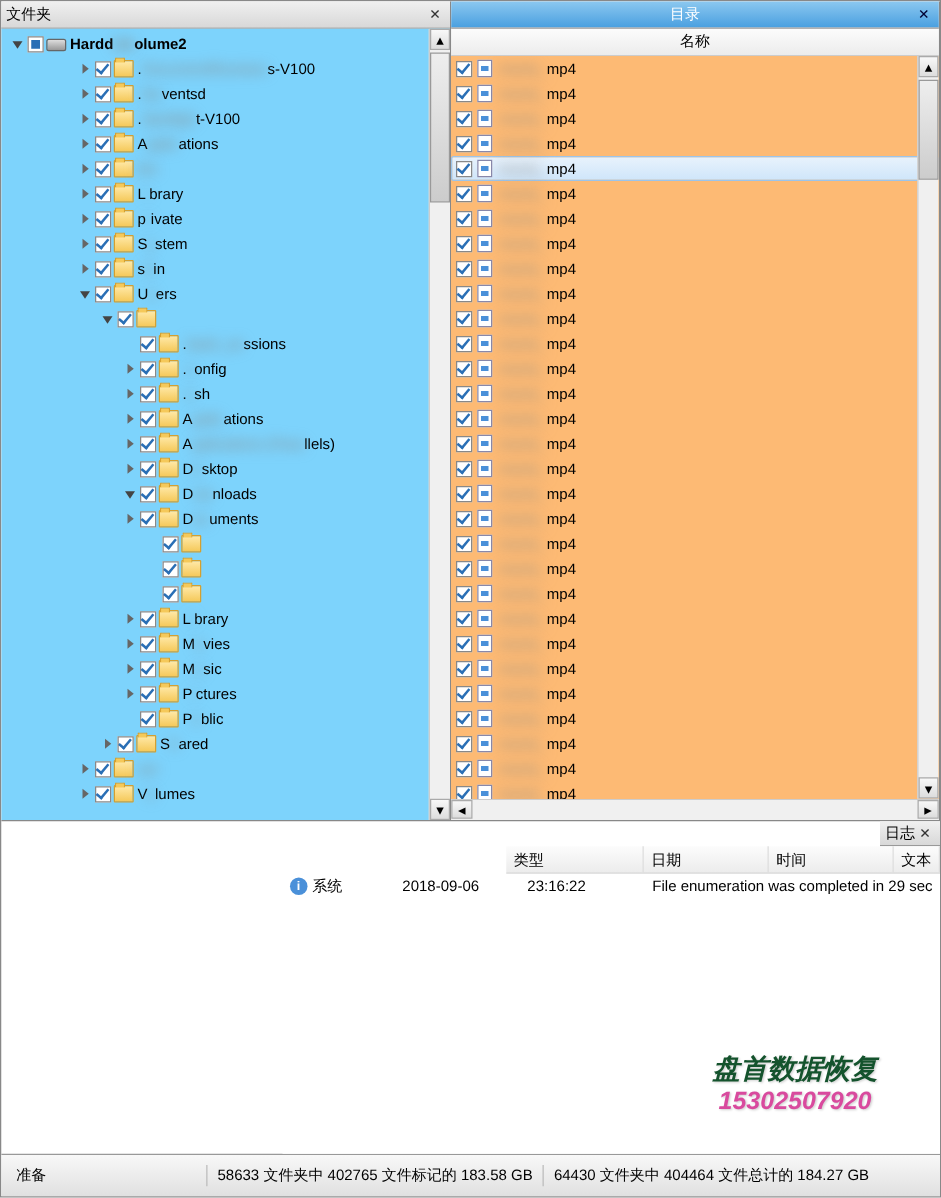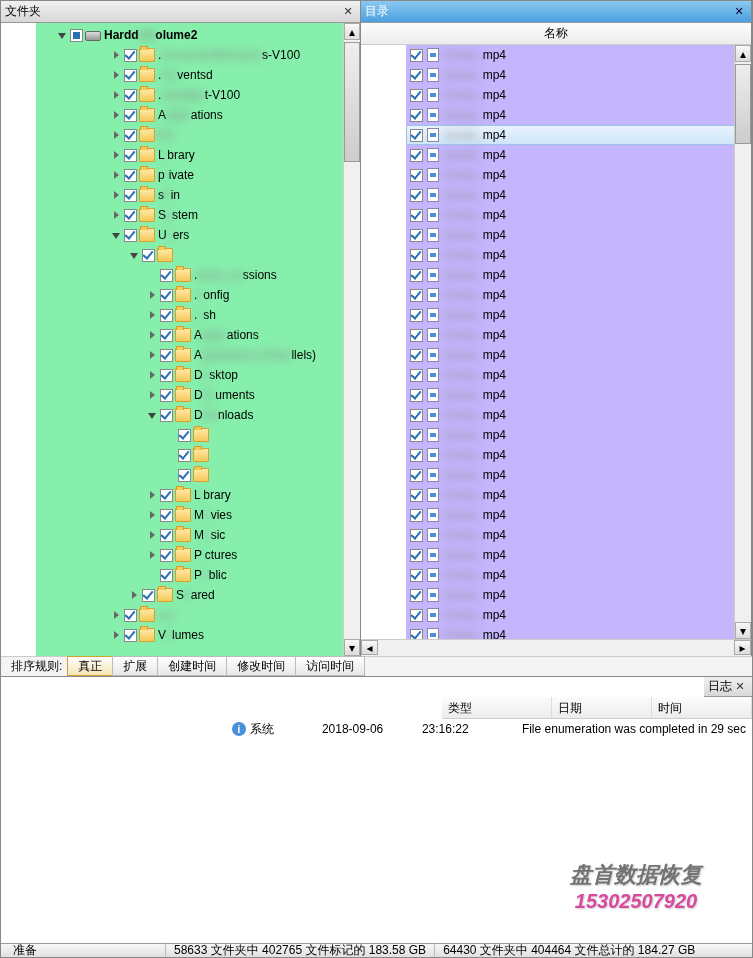--- a/index.html
+++ b/index.html
@@ -1,27 +1,27 @@
 <!DOCTYPE html>
 <html><head>
 <meta charset="utf-8">
 <style>
 * { margin: 0; padding: 0; box-sizing: border-box; font-family: "Microsoft YaHei", "SimSun", Arial, sans-serif; font-size: 12px; }
 body { background: #fff; width: 753px; height: 958px; overflow: hidden; border: 1px solid #888; }
 .app { display: flex; flex-direction: column; height: 100%; }
 .top { display: flex; height: 655px; }
 .panel { display: flex; flex-direction: column; border-right: 1px solid #888; }
 .panel-left { width: 360px; }
-.panel-right { flex: 1; }
+.panel-right { flex: 1; text-align: center; }
 .panel-header { background: linear-gradient(#f0f0f0,#d8d8d8); border-bottom: 1px solid #999; height: 22px; display: flex; align-items: center; padding: 0 4px; position: relative; }
 .panel-header.blue { background: linear-gradient(#8cc8f0,#4aa0e0); color: #fff; }
 .panel-title { flex: 1; font-size: 12px; }
 .close-x { width: 16px; height: 16px; display: flex; align-items: center; justify-content: center; cursor: pointer; font-family: Arial; font-size: 11px; color: #333; }
 .panel-header.blue .close-x { color: #003; }
-.tree { flex: 1; overflow-y: auto; overflow-x: hidden; background: #86efac; padding: 2px 16px; position: relative; margin-left: 35px; }
+.tree { flex: 1; overflow-y: auto; overflow-x: hidden; background: #7dd3fc; padding: 2px 3px; position: relative; }
 .tree-row { display: flex; align-items: center; height: 20px; white-space: nowrap; position: relative; }
 .tree-row.bold .label { font-weight: bold; }
 .expander { width: 12px; height: 12px; display: inline-flex; align-items: center; justify-content: center; margin-right: 2px; cursor: pointer; }
 .exp-tri { width: 0; height: 0; }
 .exp-closed { border-left: 5px solid #666; border-top: 4px solid transparent; border-bottom: 4px solid transparent; }
 .exp-open { border-left: 5px solid #222; border-top: 5px solid #222; transform: rotate(45deg) translate(-1px,1px); width:0;height:0;border-right:0;border-bottom:0;}
 .exp-open { width:0;height:0;border:none;border-left:4px solid transparent;border-right:4px solid transparent;border-top:6px solid #444; transform: translateY(1px);}
 .spacer { display: inline-block; }
 .chk { width: 13px; height: 13px; border: 1px solid #888; background: #fff; margin-right: 2px; display: inline-flex; align-items: center; justify-content: center; cursor: pointer; position: relative; flex-shrink:0;}
 .chk.checked::after { content: ""; position:absolute; left:2px; top:-1px; width:4px; height:8px; border: solid #2a6fb5; border-width: 0 2px 2px 0; transform: rotate(40deg);}
@@ -30,21 +30,21 @@
 .folder { background: linear-gradient(#ffe9a8,#f5c95a); border:1px solid #d4a030; border-radius:1px; position:relative;}
 .folder::before{content:"";position:absolute;top:-3px;left:0;width:6px;height:3px;background:#f5c95a;border:1px solid #d4a030;border-bottom:none;border-radius:1px 1px 0 0;}
 .drive { background: linear-gradient(#ddd,#999); border:1px solid #666; border-radius:2px; height:10px; margin-top:2px;}
 .label { font-size: 12px; color: #000; }
 .blur { filter: blur(5px); color:#888;}
 .scrollbar-v { position:absolute; right:0; top:0; bottom:0; width:17px; background:#f0f0f0; border-left:1px solid #ccc;}
 .sb-btn{height:17px;background:linear-gradient(#f8f8f8,#ddd);border:1px solid #aaa;display:flex;align-items:center;justify-content:center;}
 .sb-thumb{background:linear-gradient(#eee,#ccc);border:1px solid #999;}
 
 .filelist-head { background: linear-gradient(#fcfcfc,#ececec); border-bottom:1px solid #ccc; height:22px; display:flex; align-items:center; justify-content:center; font-size:12px;}
-.filelist { flex:1; overflow:auto; background:#c4b5fd; position:relative;margin-left:45px;}
+.filelist { flex:1; overflow:auto; background:#fdba74; position:relative;}
 .file-row { display:flex; align-items:center; height:20px; padding-left:4px;}
 .file-row.sel { background: linear-gradient(#e8f2fc,#cfe6fa); border:1px solid #9cc4ea; border-radius:2px; padding-left:3px;}
 .vicon { width:16px;height:16px;margin-right:3px;display:inline-flex;align-items:center;justify-content:center;flex-shrink:0;}
 .vicon .vf{width:12px;height:14px;background:#fff;border:1px solid #88a;position:relative;}
 .vicon .vf::after{content:"";position:absolute;left:2px;top:4px;width:6px;height:4px;background:#4a90d9;}
 .hscroll { height:17px; background:#f0f0f0; border-top:1px solid #ccc; display:flex;}
 .hscroll .sb-btn{width:17px;height:15px;}
 .hscroll .track{flex:1;}
 
 .sort-bar { height: 20px; display:flex; align-items:center; background:#f4f4f4; border-top:1px solid #ccc; padding:0 4px; gap:0;}
@@ -55,24 +55,24 @@
 .log-panel{flex:1;display:flex;flex-direction:column;border-top:1px solid #888;align-items:flex-end;}
 .log-head{background:linear-gradient(#f0f0f0,#d8d8d8);height:20px;display:flex;align-items:center;padding:0 4px;border-bottom:1px solid #999;}
 .log-cols{display:flex;background:linear-gradient(#fcfcfc,#ececec);border-bottom:1px solid #ccc;height:22px;}
 .log-col{border-right:1px solid #ddd;padding:3px 6px;font-size:12px;}
 .log-body{flex:1;background:#fff;overflow:auto;position:relative;}
 .log-row{display:flex;height:20px;align-items:center;}
 .log-cell{padding:0 6px;font-size:12px;}
 .info-ico{width:14px;height:14px;border-radius:50%;background:#4a90d9;color:#fff;display:inline-flex;align-items:center;justify-content:center;font-size:10px;font-weight:bold;margin-right:4px;flex-shrink:0;}
 
 .watermark{position:absolute;right:50px;bottom:30px;text-align:center;pointer-events:none;}
-.wm1{font-size:22px;color:#737373;font-weight:bold;font-style:italic;text-shadow:1px 1px 2px rgba(0,0,0,.2);}
+.wm1{font-size:22px;color:#14532d;font-weight:bold;font-style:italic;text-shadow:1px 1px 2px rgba(0,0,0,.2);}
 .wm2{font-size:20px;color:#d94a9e;font-weight:bold;font-style:italic;text-shadow:1px 1px 2px rgba(0,0,0,.2);}
 
-.status{height:14px;background:linear-gradient(#f8f8f8,#e0e0e0);border-top:1px solid #999;display:flex;align-items:center;font-size:12px;padding:0 4px;}
+.status{height:34px;background:linear-gradient(#f8f8f8,#e0e0e0);border-top:1px solid #999;display:flex;align-items:center;font-size:12px;padding:0 4px;}
 .status-cell{padding:0 8px;border-left:1px solid #bbb;}
 .status-cell:first-child{border-left:none;flex:0 0 160px;}
 </style>
 </head>
 <body>
 
 <div class="app">
   <div class="top">
 
     <div class="panel panel-left">
@@ -155,34 +155,34 @@
             <span class="ficon folder"></span>
             <span class="label">p<span class="blur">r</span>ivate</span>
           </div>
           <div class="tree-row">
             <span class="spacer" style="width:58px"></span>
             <span class="expander">
               <span class="exp-tri exp-closed"></span>
             </span>
             <span class="chk checked"></span>
             <span class="ficon folder"></span>
+            <span class="label">S<span class="blur">y</span>stem</span>
+          </div>
+          <div class="tree-row">
+            <span class="spacer" style="width:58px"></span>
+            <span class="expander">
+              <span class="exp-tri exp-closed"></span>
+            </span>
+            <span class="chk checked"></span>
+            <span class="ficon folder"></span>
             <span class="label">s<span class="blur">b</span>in</span>
           </div>
           <div class="tree-row">
             <span class="spacer" style="width:58px"></span>
             <span class="expander">
-              <span class="exp-tri exp-closed"></span>
-            </span>
-            <span class="chk checked"></span>
-            <span class="ficon folder"></span>
-            <span class="label">S<span class="blur">y</span>stem</span>
-          </div>
-          <div class="tree-row">
-            <span class="spacer" style="width:58px"></span>
-            <span class="expander">
               <span class="exp-tri exp-open"></span>
             </span>
             <span class="chk checked"></span>
             <span class="ficon folder"></span>
             <span class="label">U<span class="blur">s</span>ers</span>
           </div>
           <div class="tree-row">
             <span class="spacer" style="width:76px"></span>
             <span class="expander">
               <span class="exp-tri exp-open"></span>
@@ -239,34 +239,34 @@
             <span class="expander">
               <span class="exp-tri exp-closed"></span>
             </span>
             <span class="chk checked"></span>
             <span class="ficon folder"></span>
             <span class="label">D<span class="blur">e</span>sktop</span>
           </div>
           <div class="tree-row">
             <span class="spacer" style="width:94px"></span>
             <span class="expander">
+              <span class="exp-tri exp-open"></span>
+            </span>
+            <span class="chk checked"></span>
+            <span class="ficon folder"></span>
+            <span class="label">D<span class="blur">ow</span>nloads</span>
+          </div>
+          <div class="tree-row">
+            <span class="spacer" style="width:94px"></span>
+            <span class="expander">
               <span class="exp-tri exp-closed"></span>
             </span>
             <span class="chk checked"></span>
             <span class="ficon folder"></span>
             <span class="label">D<span class="blur">oc</span>uments</span>
-          </div>
-          <div class="tree-row">
-            <span class="spacer" style="width:94px"></span>
-            <span class="expander">
-              <span class="exp-tri exp-open"></span>
-            </span>
-            <span class="chk checked"></span>
-            <span class="ficon folder"></span>
-            <span class="label">D<span class="blur">ow</span>nloads</span>
           </div>
           <div class="tree-row">
             <span class="spacer" style="width:112px"></span>
             <span class="expander"></span>
             <span class="chk checked"></span>
             <span class="ficon folder"></span>
             <span class="label"><span class="blur"> </span></span>
           </div>
           <div class="tree-row">
             <span class="spacer" style="width:112px"></span>
@@ -586,35 +586,32 @@
         </div>
       </div>
       <div class="hscroll">
         <div class="sb-btn">◂</div>
         <div class="track"></div>
         <div class="sb-btn">▸</div>
       </div>
     </div>
   </div>
 
-  <div class="sort-bar">
-    <span class="sort-lbl">排序规则:</span>
-    <span id="sortbtns"><span class="sort-btn active">真正</span><span class="sort-btn">扩展</span><span class="sort-btn">创建时间</span><span class="sort-btn">修改时间</span><span class="sort-btn">访问时间</span></span>
-  </div>
 
   <div class="log-panel">
     <div class="log-head">
       <span>日志</span>
       <span style="flex:1"></span>
       <span class="close-x">✕</span>
     </div>
     <div class="log-cols">
       <div class="log-col" style="width:110px">类型</div>
       <div class="log-col" style="width:100px">日期</div>
       <div class="log-col" style="width:100px">时间</div>
+      <div class="log-col" style="flex:1">文本</div>
     </div>
     <div class="log-body" id="logbody">
         <div class="log-row">
           <div class="log-cell" style="width:90px;display:flex;align-items:center">
             <span class="info-ico">i</span>
             <span>系统</span>
           </div>
           <div class="log-cell" style="width:100px">2018-09-06</div>
           <div class="log-cell" style="width:100px">23:16:22</div>
           <div class="log-cell" style="flex:1">File enumeration was completed in 29 sec</div>

